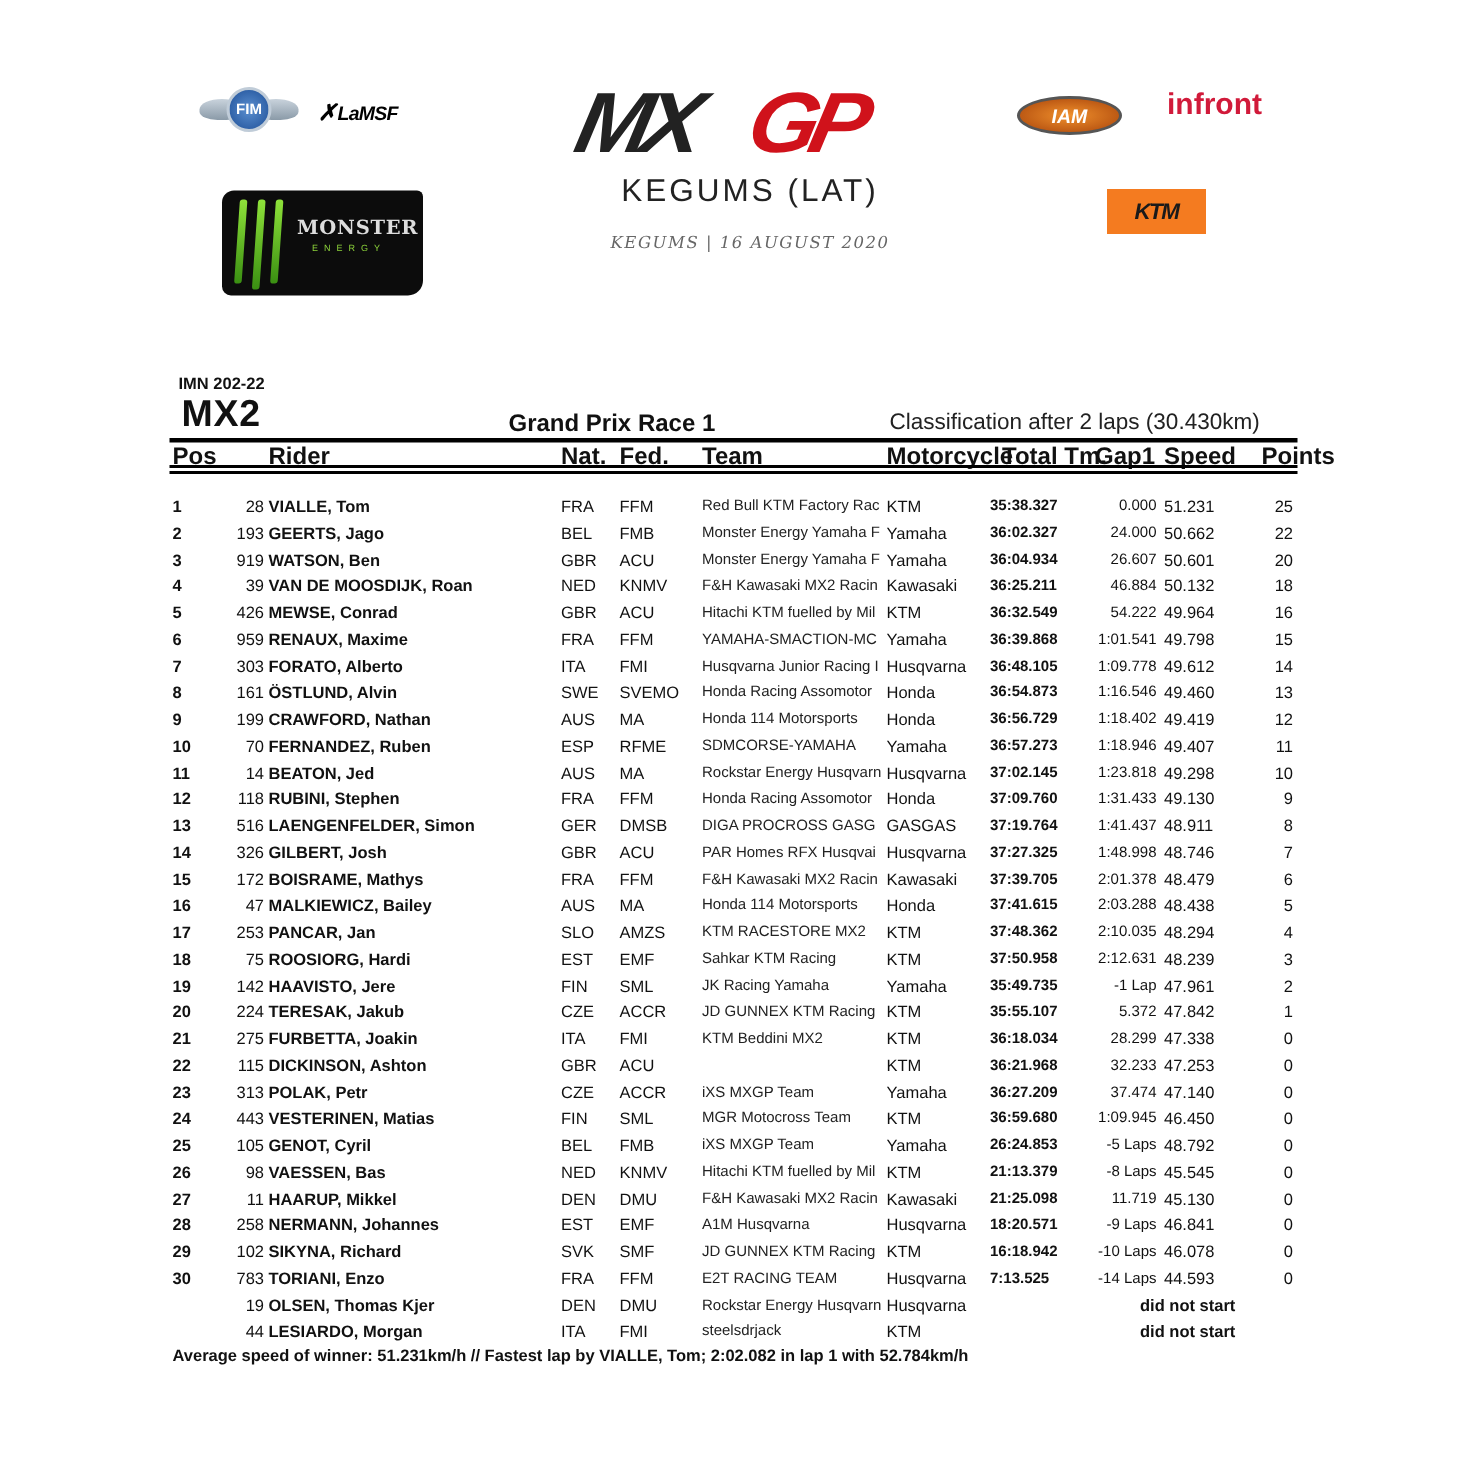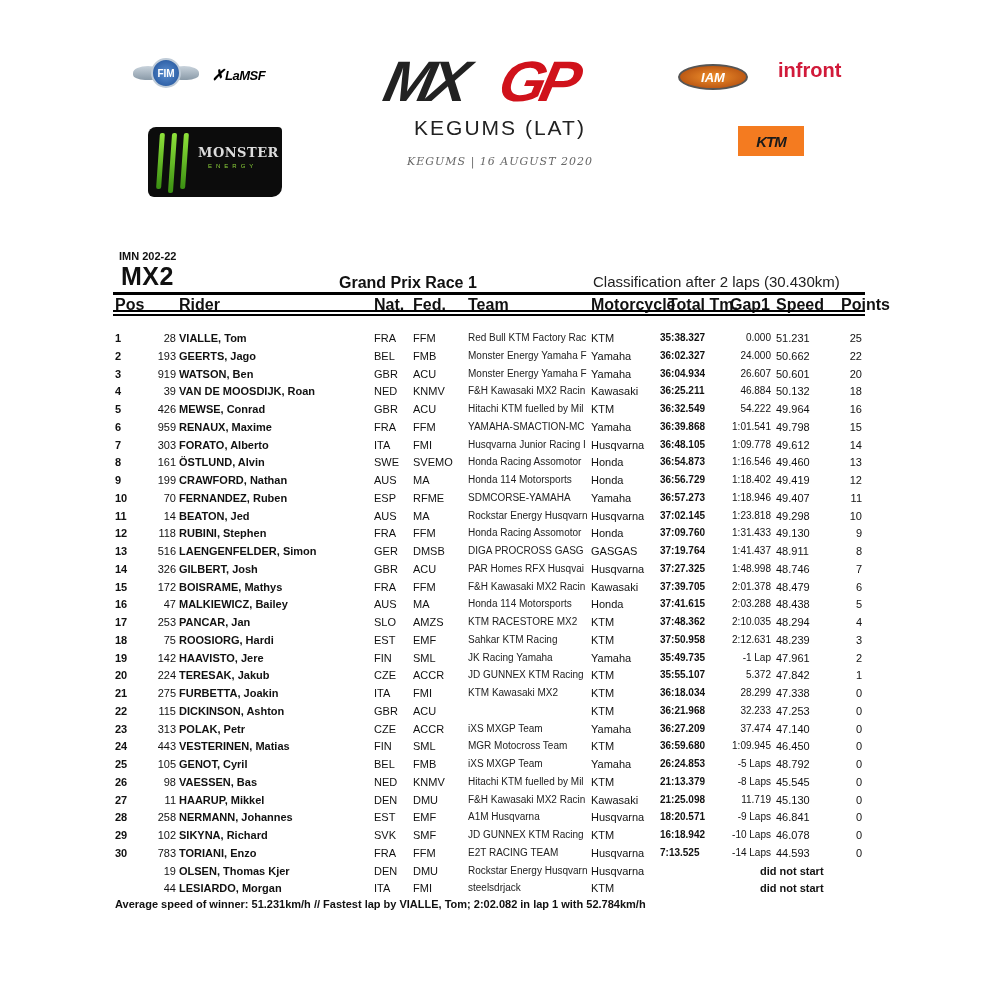--- a/index.html
+++ b/index.html
@@ -375,21 +375,21 @@
       <span class="c-gap">5.372</span>
       <span class="c-speed">47.842</span>
       <span class="c-points">1</span>
     </div>
     <div class="row" style="top: 687px;">
       <span class="c-pos">21</span>
       <span class="c-num">275</span>
       <span class="c-rider">FURBETTA, Joakin</span>
       <span class="c-nat">ITA</span>
       <span class="c-fed">FMI</span>
-      <span class="c-team">KTM Kawasaki MX2</span>
+      <span class="c-team">KTM Beddini MX2</span>
       <span class="c-moto">KTM</span>
       <span class="c-total">36:18.034</span>
       <span class="c-gap">28.299</span>
       <span class="c-speed">47.338</span>
       <span class="c-points">0</span>
     </div>
     <div class="row" style="top: 704.75px;">
       <span class="c-pos">22</span>
       <span class="c-num">115</span>
       <span class="c-rider">DICKINSON, Ashton</span>

